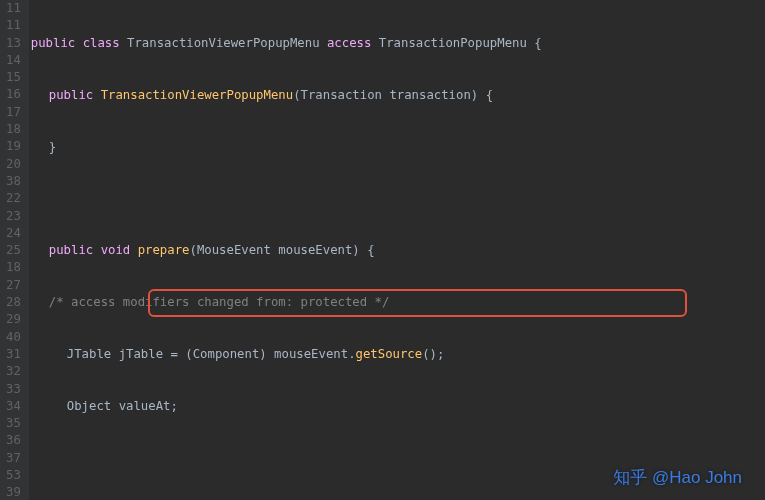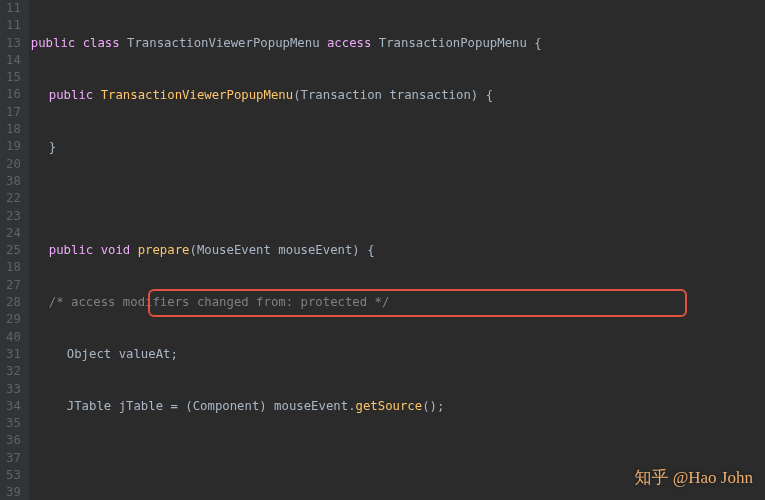--- a/index.html
+++ b/index.html
@@ -7,21 +7,21 @@
 .gutter{background:#313335;color:#606366;text-align:center;padding:0 8px 0 6px;user-select:none;flex:0 0 auto}
 .gutter div{height:17.3px}
 .code{flex:1;padding:0 0 0 2px;position:relative;white-space:pre;overflow:hidden}
 .ln{height:17.3px;display:block}
 .box{position:absolute;border:2px solid #e0523e;border-radius:6px;pointer-events:none}
 .kw{color:#f0abfc}
 .cls{color:#a9b7c6}
 .mth{color:#ffc66d}
 .cmt{color:#808080}
 .gen{color:#507874}
-.watermark{position:absolute;right:12px;bottom:10px;color:#fdba74;font-family:Liberation Serif, serif;font-size:17px;opacity:.92;text-shadow:0 0 4px rgba(0,0,0,.6)}
+.watermark{position:absolute;right:23px;bottom:10px;color:#3b82f6;font-family:Liberation Sans, sans-serif;font-size:17px;opacity:.92;text-shadow:0 0 4px rgba(0,0,0,.6)}
 .i1{padding-left:18px}.i2{padding-left:36px}
 </style>
 </head>
 <body>
 
 <div class="editor">
   <div class="gutter" id="gutter">
       <div>11</div>
       <div>11</div>
       <div>13</div>
@@ -52,22 +52,22 @@
       <div>53</div>
       <div>39</div>
     </div>
   <div class="code">
     <span class="ln"><span class="kw">public class </span><span class="cls">TransactionViewerPopupMenu </span><span class="kw">access </span><span>TransactionPopupMenu </span><span>{</span></span>
     <span class="ln i1"><span class="kw">public </span><span class="mth">TransactionViewerPopupMenu</span><span>(Transaction transaction) {</span></span>
     <span class="ln i1"><span>}</span></span>
     <span class="ln"> </span>
     <span class="ln i1"><span class="kw">public void </span><span class="mth">prepare</span><span>(MouseEvent mouseEvent) {</span></span>
     <span class="ln i1"><span class="cmt">/* access modifiers changed from: protected */</span></span>
+    <span class="ln i2"><span>JTable jTable = (Component) mouseEvent.</span><span class="mth">getSource</span><span>();</span></span>
     <span class="ln i2"><span>Object valueAt;</span></span>
-    <span class="ln i2"><span>JTable jTable = (Component) mouseEvent.</span><span class="mth">getSource</span><span>();</span></span>
     
     
     
     
     
     
     
     
     
     

